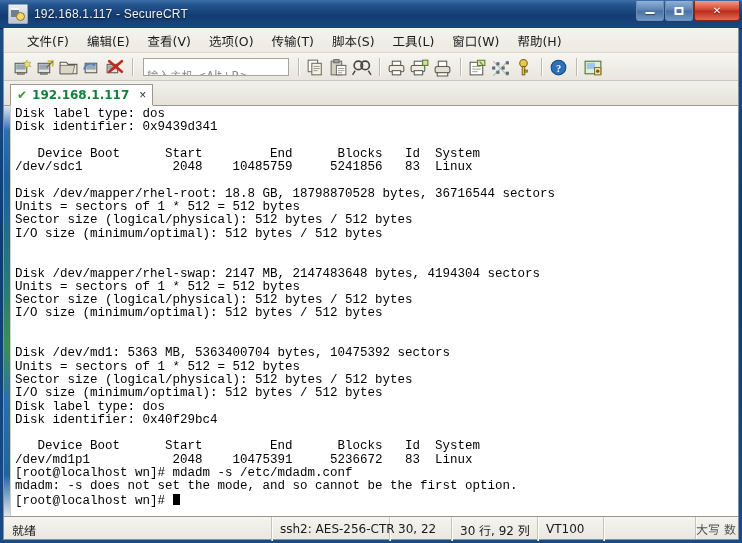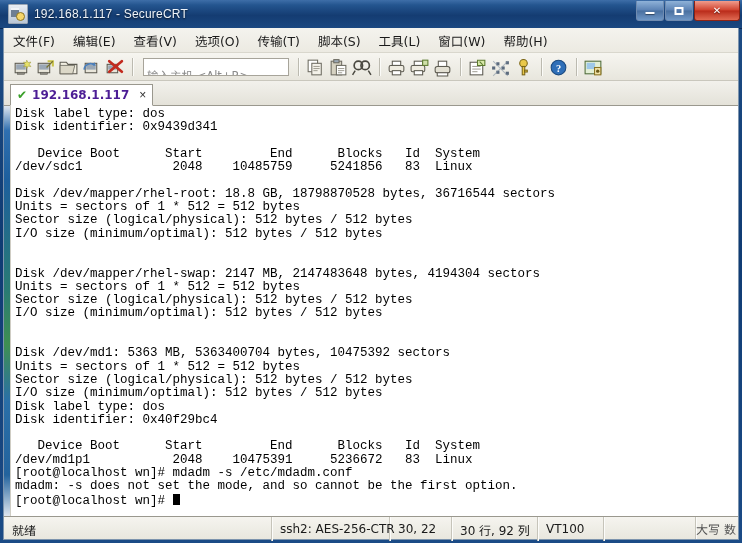--- a/index.html
+++ b/index.html
@@ -129,20 +129,21 @@
     display: flex;
     flex-direction: column;
   }
 
   
   .menubar {
     height: 24px;
     display: flex;
     align-items: center;
     background: linear-gradient(180deg,#f4f3ee 0%, #eceae2 100%);
+    padding-left: 14px;
     border-bottom: 1px solid #d9d7cd;
     flex: 0 0 auto;
   }
   .menu-item {
     font-size: 12.5px;
     color: #1a1a1a;
     padding: 3px 9px;
     cursor: default;
     white-space: nowrap;
     font-family: "DejaVu Sans", "Liberation Sans", sans-serif;
@@ -214,21 +215,21 @@
   }
   .tab-check {
     color: #3aa02a;
     font-size: 12px;
     margin-right: 5px;
     line-height: 1;
   }
   .tab-label {
     font-size: 12px;
     font-weight: bold;
-    color: #4c1d95;
+    color: #15803d;
     white-space: nowrap;
     font-family: "DejaVu Sans", "Liberation Sans", sans-serif;
   }
   .tab-close {
     margin-left: 10px;
     font-size: 12px;
     color: #333;
     cursor: default;
     line-height: 1;
   }

